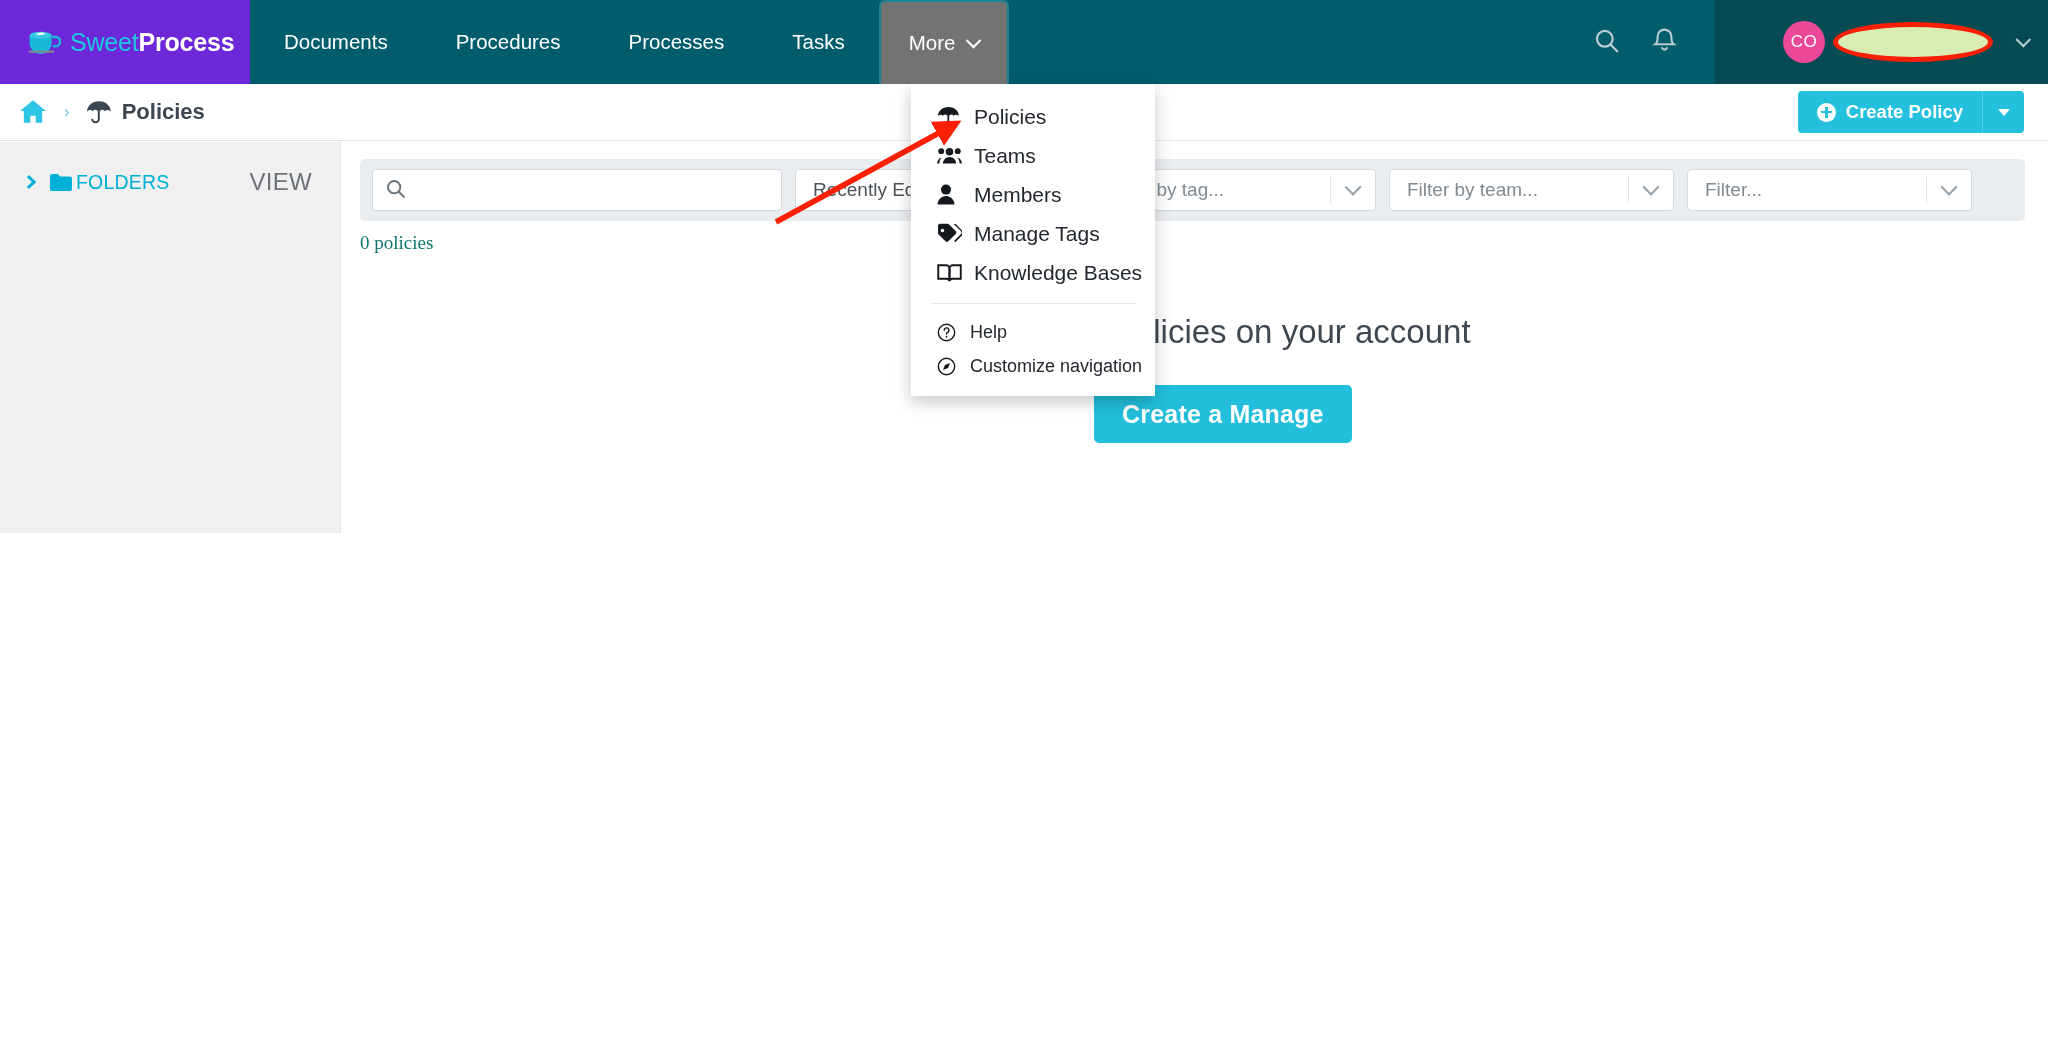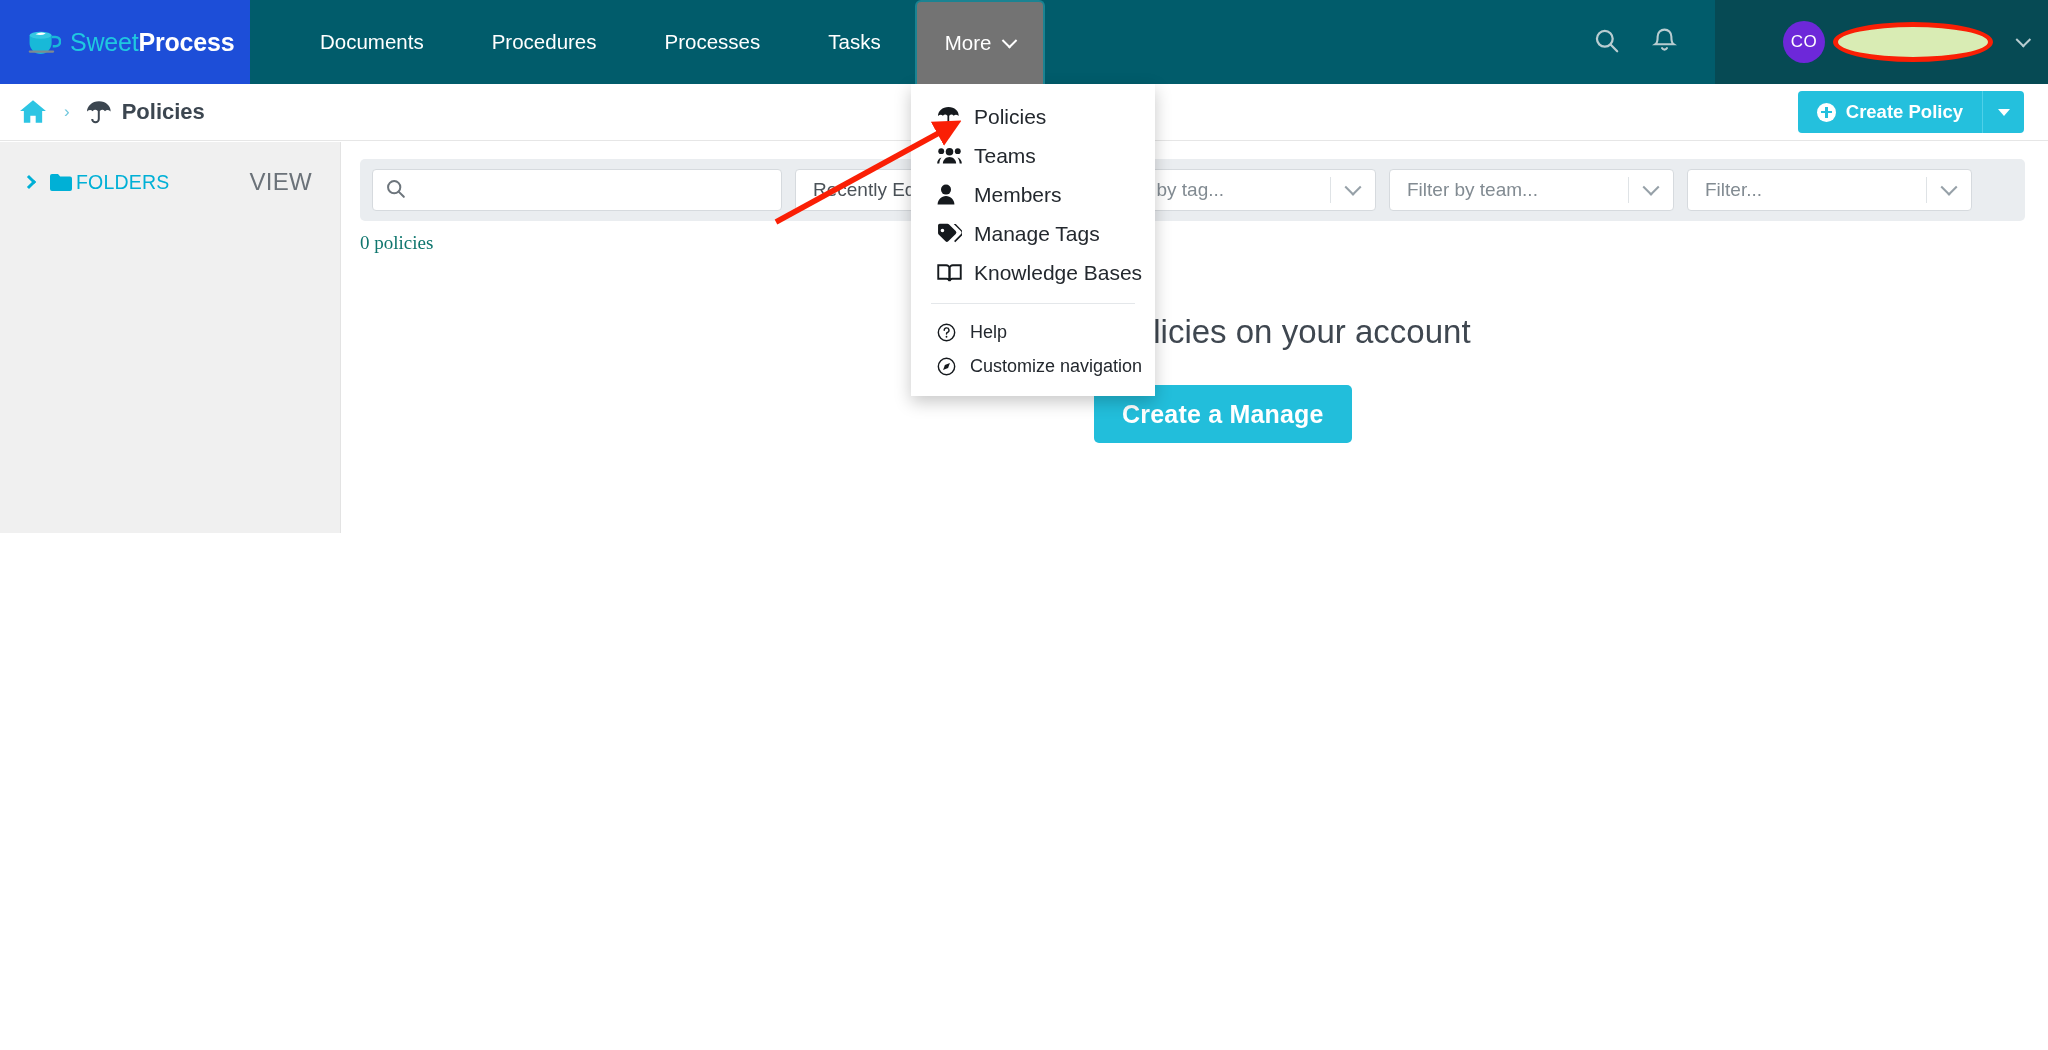--- a/index.html
+++ b/index.html
@@ -13,29 +13,29 @@
 
   
   .navbar {
     position: absolute; top: 0; left: 0;
     width: 2048px; height: 84px;
     background: #015c6b;
     display: flex; align-items: stretch;
   }
   .logo-zone {
     width: 250px; height: 84px;
-    background: #1d4ed8;
+    background: #6d28d9;
     display: flex; align-items: center; padding-left: 27px;
   }
   .logo-cup { width: 34px; height: 30px; position: relative; margin-right: 9px; flex: none; }
   .logo-text { font-size: 25px; letter-spacing: -0.2px; white-space: nowrap; }
   .logo-sweet { color: #1fc8e0; font-weight: 400; }
   .logo-process { color: #ffffff; font-weight: 700; }
 
-  .nav-items { display: flex; align-items: stretch; height: 92px; padding-left: 36px; }
+  .nav-items { display: flex; align-items: stretch; height: 92px; }
   .nav-item {
     display: flex; align-items: center; justify-content: center;
     padding: 0 34px; color: #ffffff; font-size: 20.5px;
     cursor: pointer; white-space: nowrap; height: 84px;
   }
   .nav-item.more {
     background: #737373;
     border-left: 2px solid #1b8392;
     border-right: 2px solid #1b8392;
     border-top: 2px solid #1b8392;
@@ -55,21 +55,21 @@
   .nav-icon-btn {
     width: 58px; height: 84px; display: flex; align-items: center; justify-content: center;
     cursor: pointer;
   }
   .acct-zone {
     background: #064a54; height: 84px; display: flex; align-items: center;
     padding: 0 22px 0 26px; margin-left: 22px; position: relative;
   }
   .avatar {
     width: 42px; height: 42px; border-radius: 50%;
-    background: #6d28d9; color: #fff; font-size: 17px; font-weight: 500;
+    background: #ec4899; color: #fff; font-size: 17px; font-weight: 500;
     display: flex; align-items: center; justify-content: center;
     letter-spacing: .5px; flex: none; margin-left: 42px;
   }
   .redact-name {
     position: relative; width: 160px; height: 40px; margin-left: 8px;
   }
   .redact-ellipse {
     position: absolute; left: 0; top: 0; width: 160px; height: 40px;
     border-radius: 50%; background: #d9ecb4; border: 5px solid #fa1f05;
   }

